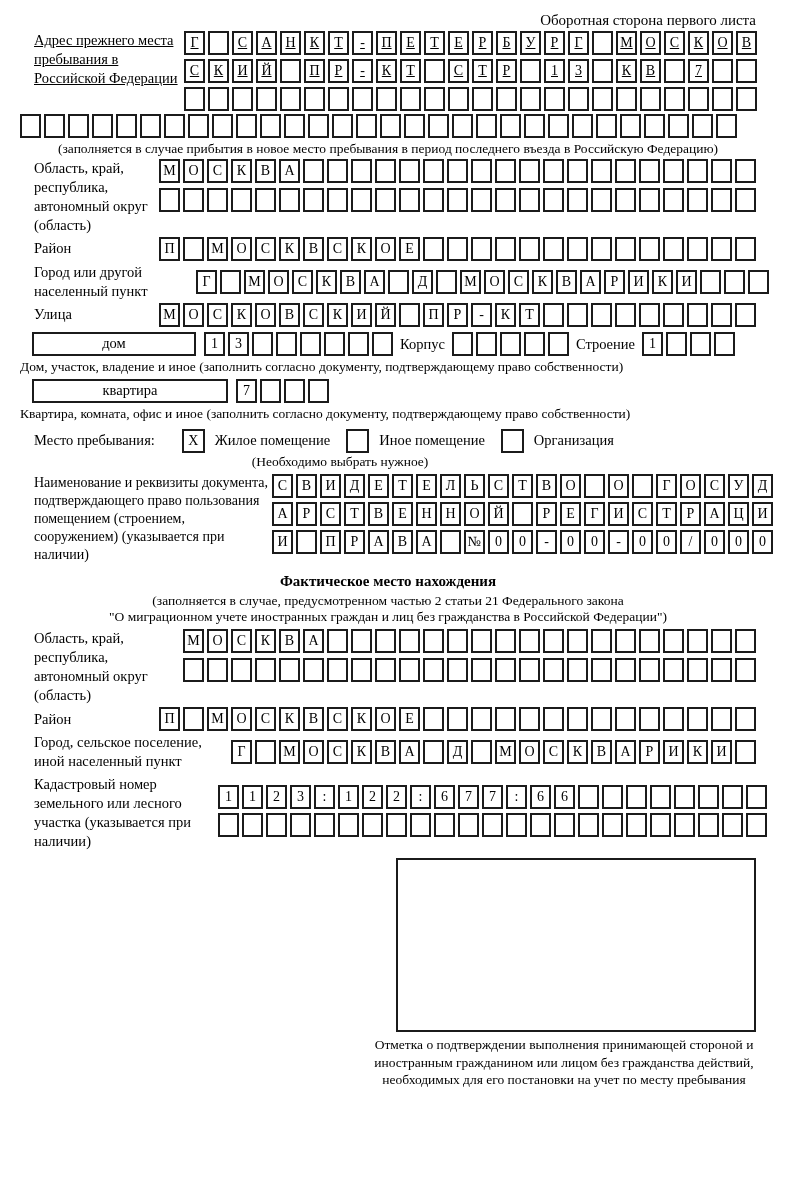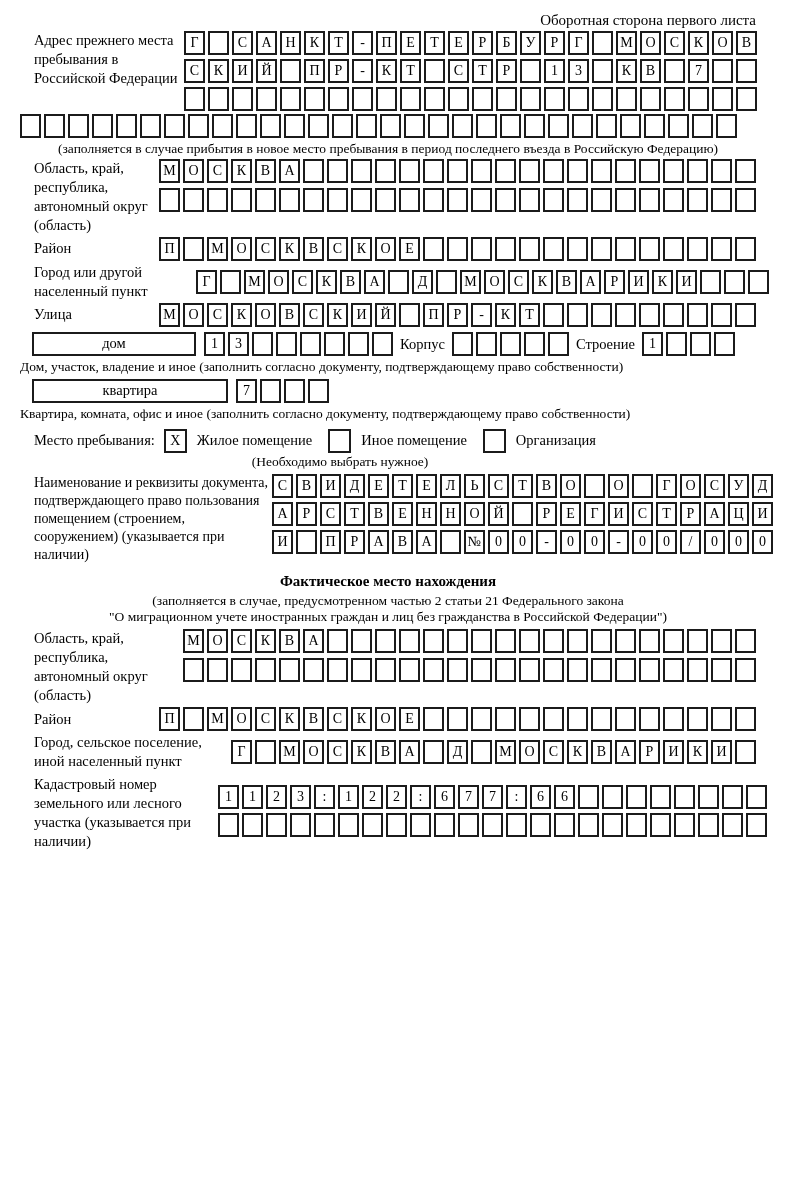--- a/index.html
+++ b/index.html
@@ -34,25 +34,25 @@
 
   .house-row{display:flex;align-items:flex-start;margin:5px 0 0 12px;}
   .wide-box{box-sizing:content-box;border:2px solid #1b1b1b;height:20px;display:flex;
             align-items:center;justify-content:center;font-size:14.5px;flex:none;}
   .wb-house{width:160px;margin-right:8px;}
   .wb-apt{width:192px;margin-right:8px;}
   .inline-label{font-size:14.5px;line-height:24px;margin:0 7px;flex:none;}
 
   .stay-row{display:flex;align-items:center;font-size:14.5px;margin:7px 0 0 14px;}
   .stay-row .cell{margin:0 10px 0 0;width:19px;}
-  .stay-label{margin-right:9px;}
+  .stay-label{margin-right:27px;}
   .opt-label{margin-right:16px;}
   .stay-note{font-size:13.5px;text-align:center;width:640px;margin-top:1px;}
 
-  .mt4{margin-top:4px;} .mt12{}
+  .mt4{margin-top:4px;} .mt12{text-decoration:underline;}
 
   .stamp-wrap{margin-top:7px;}
   .stamp-box{box-sizing:content-box;width:356px;height:170px;border:2px solid #1b1b1b;margin-left:auto;}
   .stamp-caption{width:384px;margin-left:auto;text-align:center;font-size:13.5px;
                  line-height:1.28;margin-top:4px;}
 </style>
 </head>
 <body>
 
 <div class="page">
@@ -626,14 +626,18 @@
           <div class="cell"></div>
           <div class="cell"></div>
           <div class="cell"></div>
           <div class="cell"></div>
           <div class="cell"></div>
           <div class="cell"></div>
         </div>
     </div>
   </div>
 
+  <div class="stamp-wrap">
+    <div class="stamp-box"></div>
+    <div class="stamp-caption">Отметка о подтверждении выполнения принимающей стороной и иностранным гражданином или лицом без гражданства действий, необходимых для его постановки на учет по месту пребывания</div>
+  </div>
 
 </div>
 
 </body></html>

